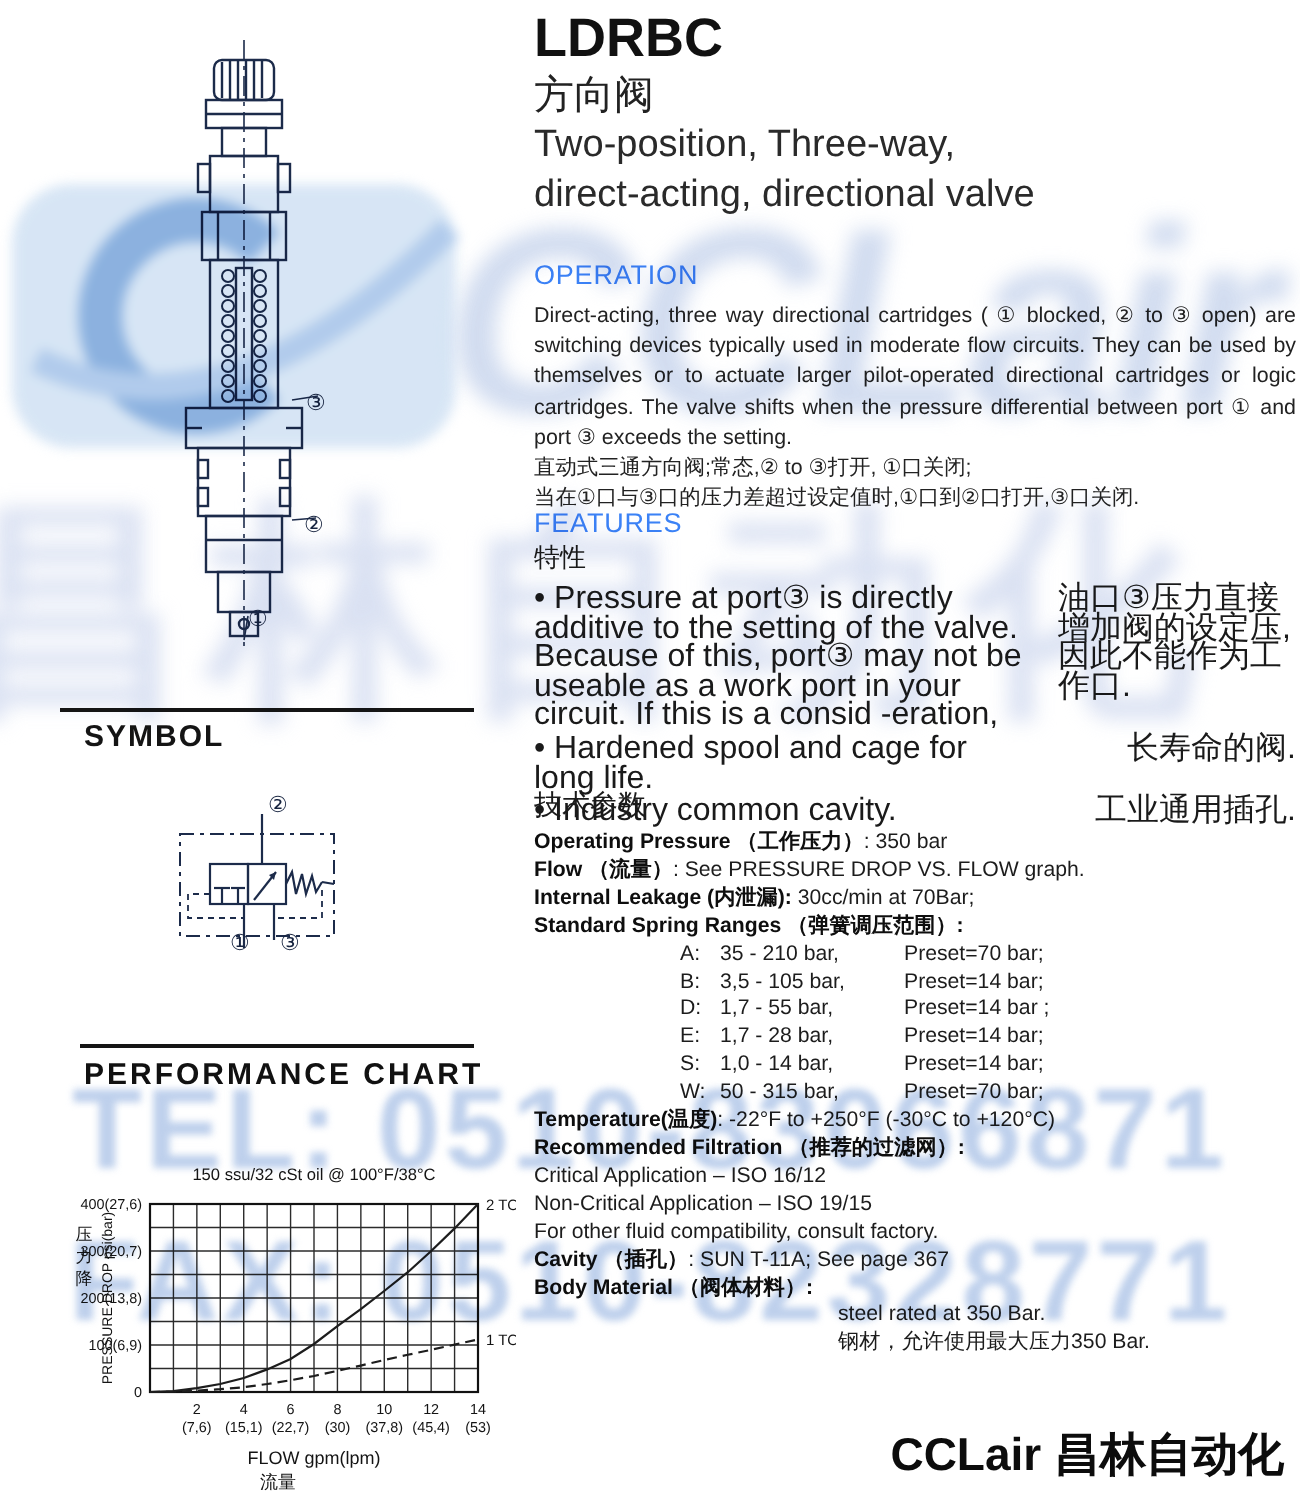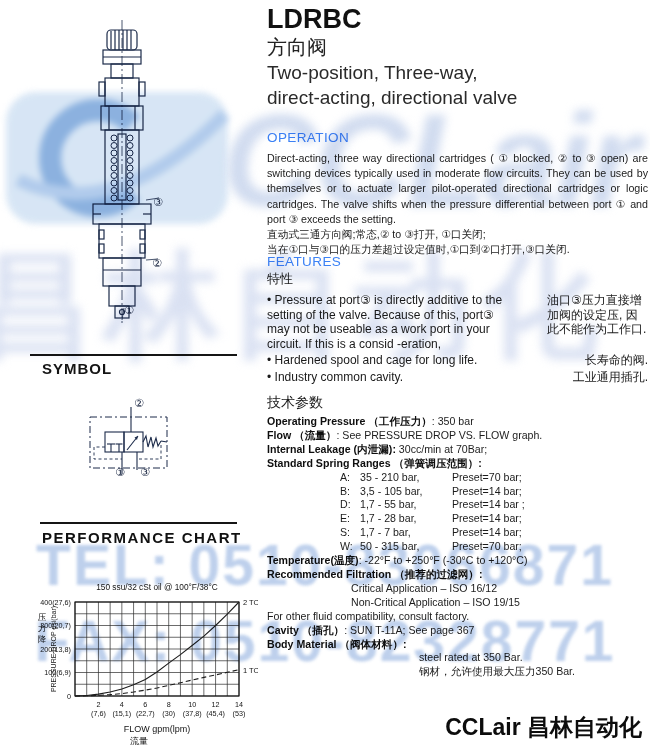--- a/index.html
+++ b/index.html
@@ -16,31 +16,31 @@
   .model{position:absolute;left:0;top:4px;font-size:27px;font-weight:bold;color:#111;}
   .model-cn{position:absolute;left:0;top:34px;font-size:20px;color:#222;}
   .subtitle{position:absolute;left:0;top:60px;font-size:19px;line-height:25px;color:#2a2a2a;}
   .sec-h{font-size:13.5px;font-weight:normal;letter-spacing:.4px;color:#3b82f6;}
   .op{position:absolute;left:0;top:130px;width:381px;}
   .op .body{margin-top:6px;font-size:10.7px;line-height:15.2px;text-align:justify;color:#222;}
   .op .cnl{font-size:10.7px;line-height:14.5px;color:#222;}
   .feat{position:absolute;left:0;top:254px;width:381px;}
   .feat .cn-h{font-size:13px;margin-top:1px;}
   .feat-rows{margin-top:5px;}
-  .feat-row{display:flex;font-size:12px;line-height:14.6px;margin-bottom:2px;gap:18px;}
+  .feat-row{display:flex;font-size:16px;line-height:14.6px;margin-bottom:2px;}
   .feat-en{width:250px;}
   .feat-en::before{content:"• ";}
   .feat-cn{flex:1;padding-left:12px;}
   .feat-row.r2 .feat-cn{text-align:right;}
   .specs{position:absolute;left:0;top:392px;width:381px;}
   .specs .cn-h{font-size:14px;margin:2px 0 3px 0;}
   .spec-row{font-size:10.6px;line-height:13.9px;color:#1c1c1c;}
   .spec-row b{color:#0e0e0e;text-align:center;}
   .spec-row.ind1{margin-left:73px;}
-  .spec-row.ind2{margin-left:84px;}
+  .spec-row.ind2{}
   .spec-row.ind3{margin-left:152px;}
   .sp-code{display:inline-block;width:20px;}
   .sp-range{display:inline-block;width:92px;}
   .footer-brand{position:absolute;right:8px;top:712px;font-size:23px;font-weight:bold;color:#0c0c0c;}
   
   .wm-layer{position:absolute;inset:0;pointer-events:none;mix-blend-mode:multiply;z-index:5;opacity:.9;}
   .wm-logo{position:absolute;left:0;top:84px;filter:blur(3px);}
   .wm-cclair{position:absolute;left:222px;top:88px;font-size:132px;line-height:1.1;font-weight:bold;
              font-style:italic;letter-spacing:-3px;color:#ccd8ee;filter:blur(5px);white-space:nowrap;}
   .wm-cn{position:absolute;left:-22px;top:228px;font-size:116px;font-weight:bold;letter-spacing:10px;
@@ -263,21 +263,21 @@
       <div class="cn-h">技术参数</div>
       <div id="spec-rows">
           <div class="spec-row ind0"><b>Operating Pressure （工作压力）</b>: 350 bar</div>
           <div class="spec-row ind0"><b>Flow （流量）</b>: See PRESSURE DROP VS. FLOW graph.</div>
           <div class="spec-row ind0"><b>Internal Leakage (内泄漏):</b> 30cc/min at 70Bar;</div>
           <div class="spec-row ind0"><b>Standard Spring Ranges （弹簧调压范围）:</b></div>
           <div class="spec-row ind1"><span class="sp-code">A:</span><span class="sp-range">35 - 210 bar,</span><span>Preset=70 bar;</span></div>
           <div class="spec-row ind1"><span class="sp-code">B:</span><span class="sp-range">3,5 - 105 bar,</span><span>Preset=14 bar;</span></div>
           <div class="spec-row ind1"><span class="sp-code">D:</span><span class="sp-range">1,7 - 55 bar,</span><span>Preset=14 bar ;</span></div>
           <div class="spec-row ind1"><span class="sp-code">E:</span><span class="sp-range">1,7 - 28 bar,</span><span>Preset=14 bar;</span></div>
-          <div class="spec-row ind1"><span class="sp-code">S:</span><span class="sp-range">1,7 - 7 bar,</span><span>Preset=14 bar;</span></div>
+          <div class="spec-row ind1"><span class="sp-code">S:</span><span class="sp-range">1,0 - 14 bar,</span><span>Preset=14 bar;</span></div>
           <div class="spec-row ind1"><span class="sp-code">W:</span><span class="sp-range">50 - 315 bar,</span><span>Preset=70 bar;</span></div>
           <div class="spec-row ind0"><b>Temperature(温度)</b>: -22°F to +250°F (-30°C to +120°C)</div>
           <div class="spec-row ind0"><b>Recommended Filtration （推荐的过滤网）:</b></div>
           <div class="spec-row ind2">Critical Application – ISO 16/12</div>
           <div class="spec-row ind2">Non-Critical Application – ISO 19/15</div>
           <div class="spec-row ind0">For other fluid compatibility, consult factory.</div>
           <div class="spec-row ind0"><b>Cavity （插孔）</b>: SUN T-11A; See page  367</div>
           <div class="spec-row ind0"><b>Body Material （阀体材料）:</b></div>
           <div class="spec-row ind3">steel rated at 350 Bar.</div>
           <div class="spec-row ind3">钢材，允许使用最大压力350 Bar.</div>

